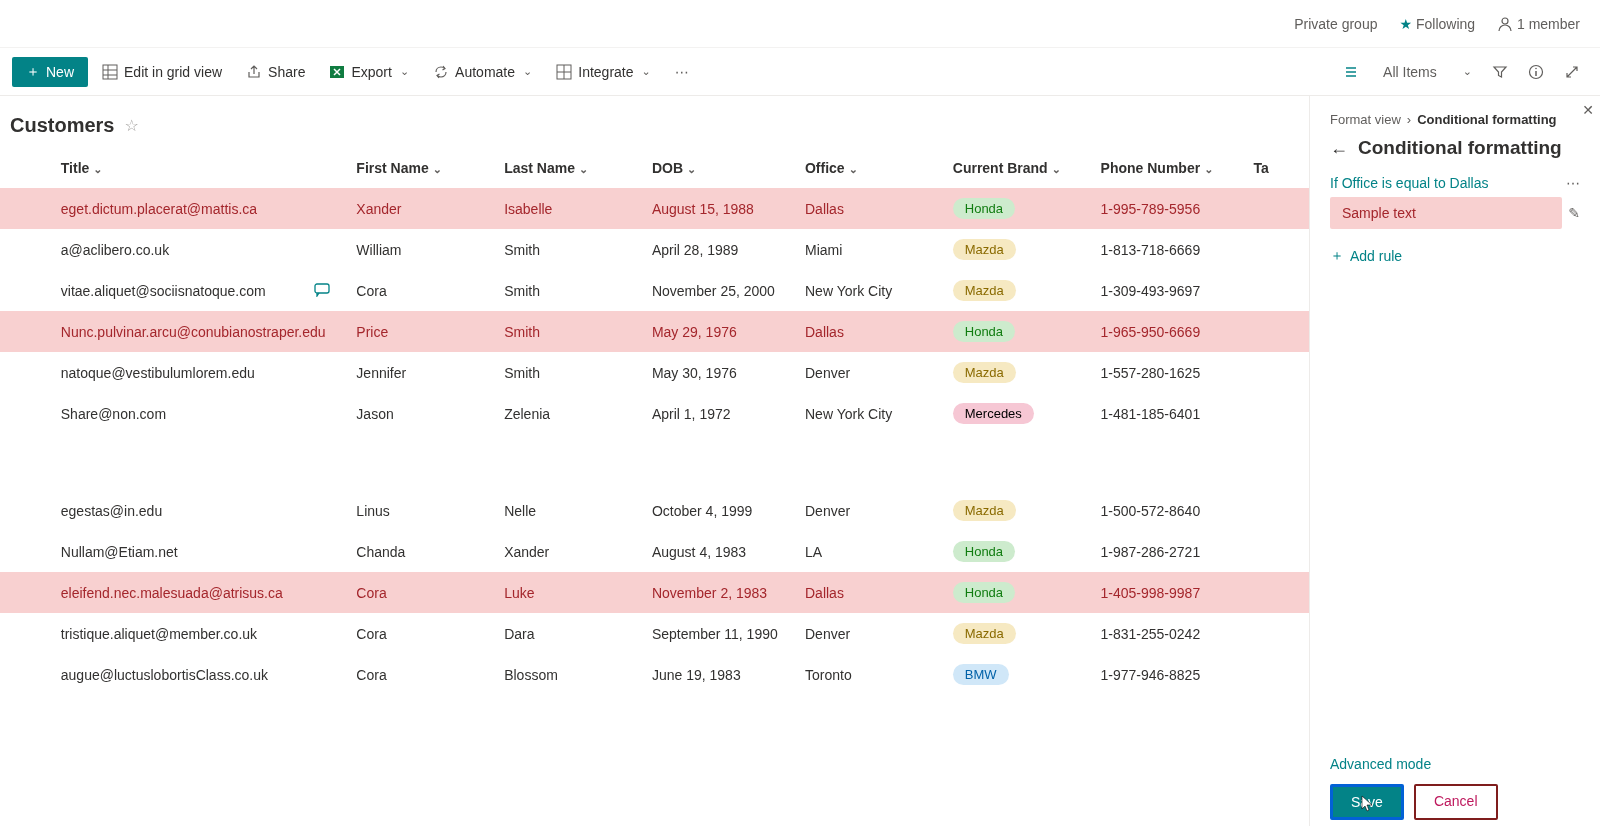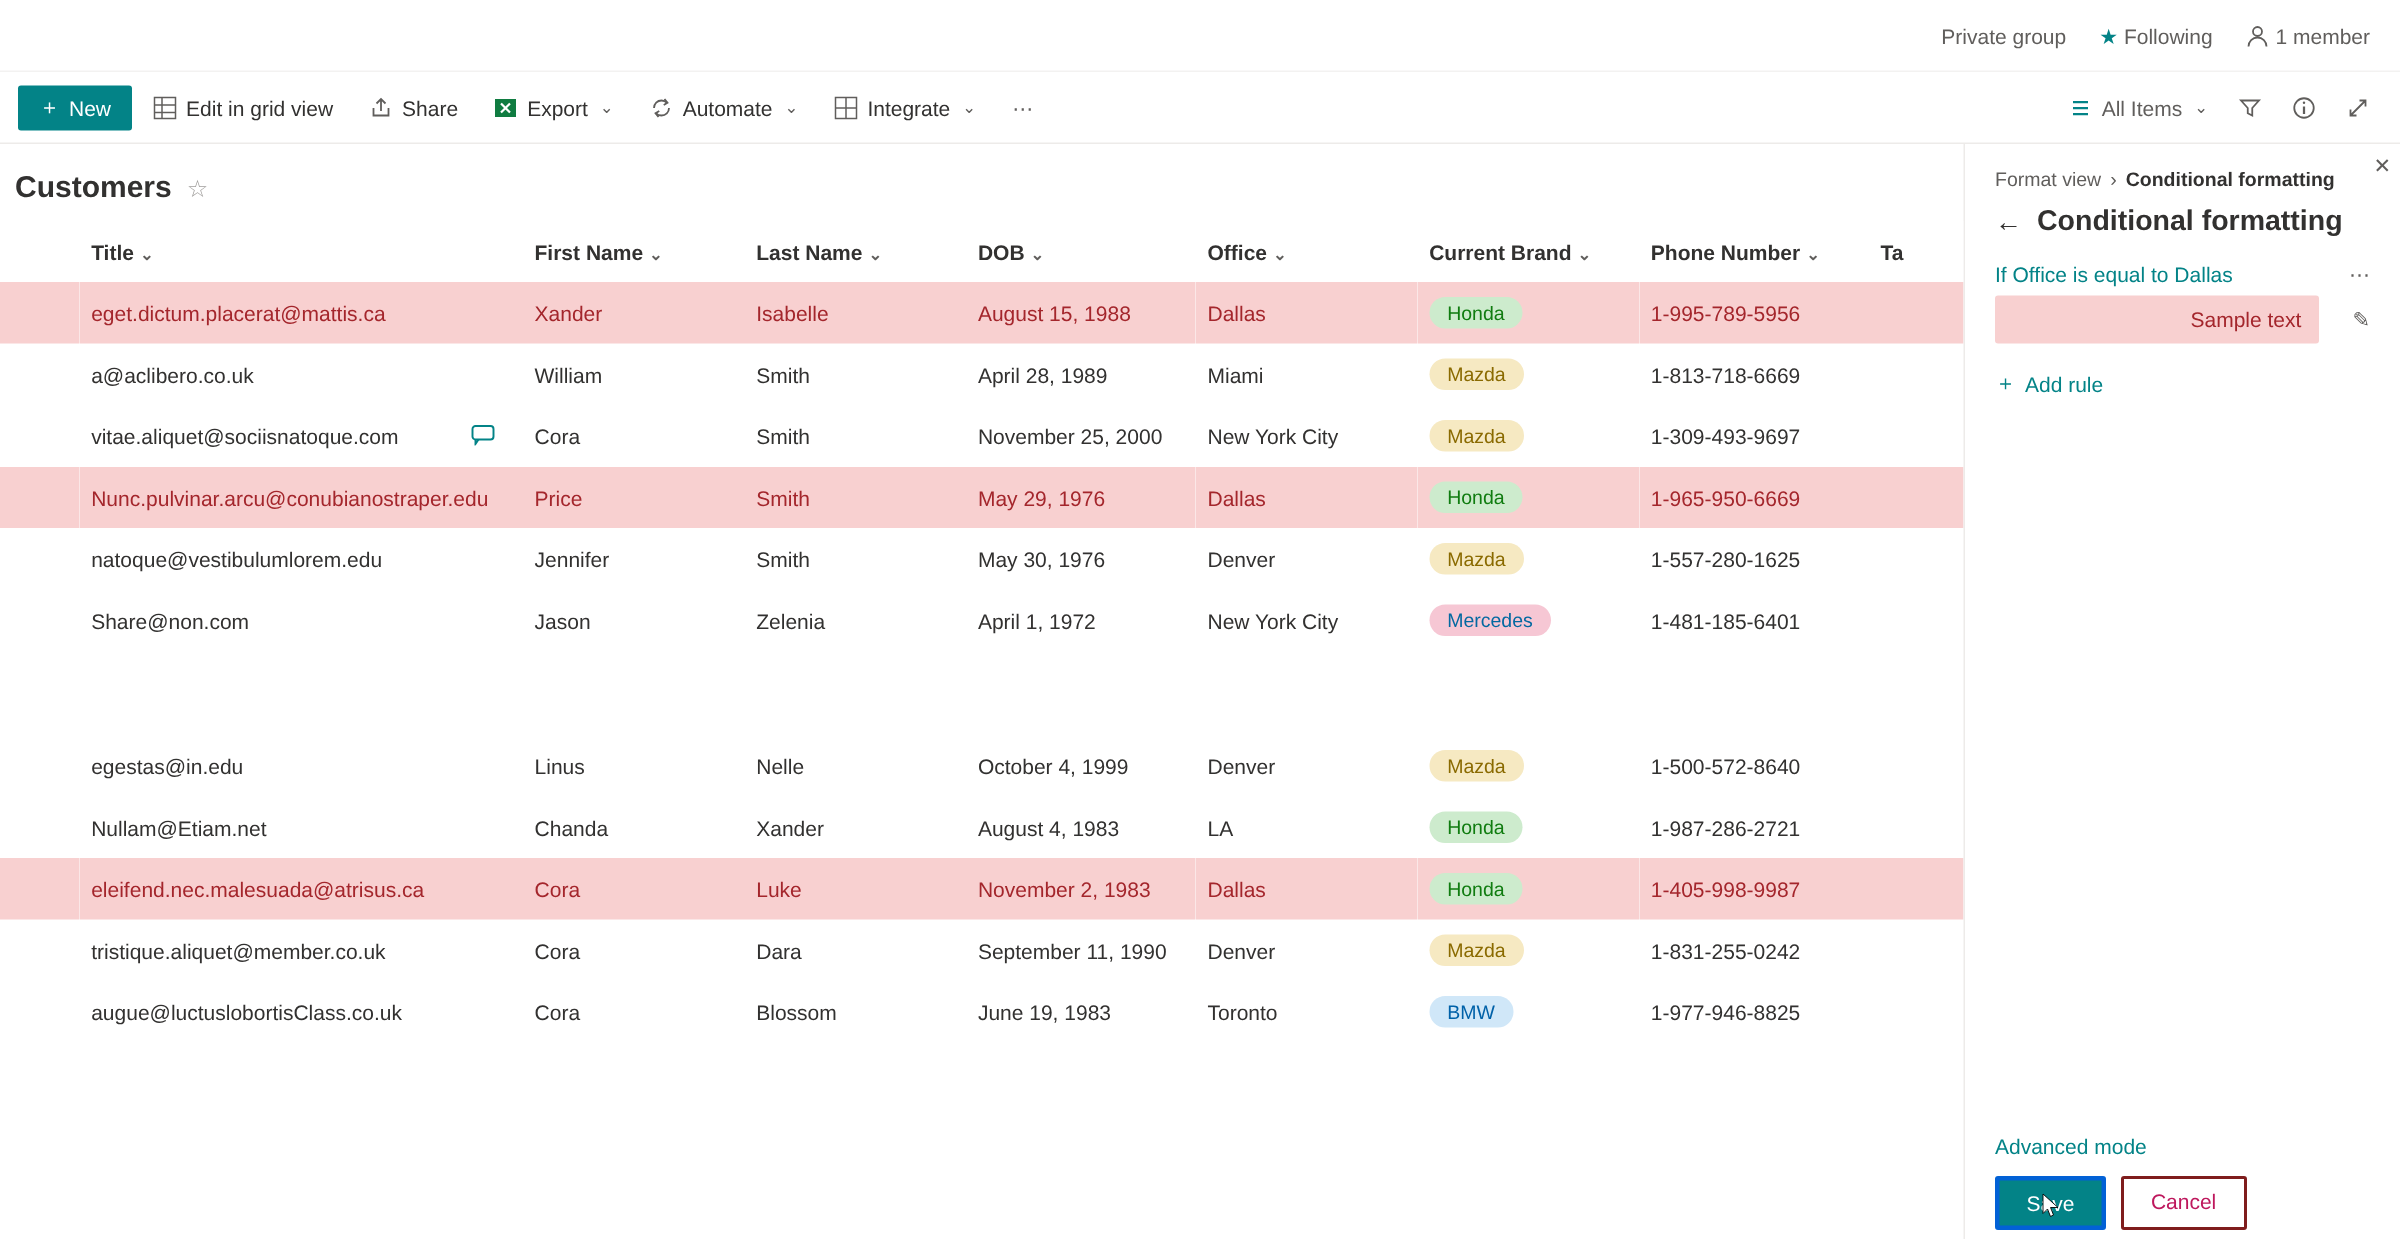--- a/index.html
+++ b/index.html
@@ -8,21 +8,21 @@
 .topbar { height: 48px; display: flex; justify-content: flex-end; align-items: center; padding: 0 20px; gap: 22px; color: #605e5c; font-size: 14px; border-bottom: 1px solid #f3f2f1; }
 .topbar .star { color: #038387; }
 .topbar .person-icon { display:inline-flex; align-items:center; }
 
 .cmdbar { height: 48px; display: flex; align-items: center; padding: 0 12px; gap: 4px; border-bottom: 1px solid #edebe9; }
 .cmdbar .btn-new { background: #038387; color: #fff; padding: 6px 14px; border-radius: 2px; display: flex; align-items: center; gap: 6px; cursor: pointer; }
 .cmdbar .cmd { display: flex; align-items: center; gap: 6px; padding: 6px 10px; color: #323130; cursor: pointer; border-radius: 2px; }
 .cmdbar .ico { width: 16px; height: 16px; display: inline-flex; align-items: center; justify-content: center; }
 .cmdbar .chev { color: #605e5c; font-size: 11px; margin-left: 2px; }
 .cmdbar .spacer { flex: 1; }
-.cmdbar .right-cmd { display: flex; align-items: center; gap: 6px; padding: 6px 8px; cursor: pointer; color: #605e5c; }
+.cmdbar .right-cmd { display: flex; align-items: center; gap: 24px; padding: 6px 8px; cursor: pointer; color: #605e5c; }
 
 .main-wrap { display: flex; height: calc(826px - 96px); }
 .list-area { flex: 1; min-width: 0; position: relative; border-right: 1px solid #edebe9; }
 .list-scroll { overflow-y: auto; overflow-x: hidden; height: 100%; padding-bottom: 10px; }
 .list-title { display: flex; align-items: center; gap: 10px; padding: 18px 10px 10px 10px; }
 .list-title h1 { font-size: 20px; font-weight: 600; color: #323130; }
 .list-title .star-out { color: #a19f9d; font-size: 16px; }
 
 table { width: 100%; border-collapse: collapse; table-layout: fixed; }
 th { text-align: left; font-weight: 600; font-size: 14px; color: #323130; padding: 12px 8px; position: sticky; top: 0; background: #fff; }
@@ -30,21 +30,21 @@
 td { padding: 10px 8px; font-size: 14px; color: #323130; vertical-align: middle; white-space: nowrap; overflow: hidden; text-overflow: ellipsis; }
 tr { height: 41px; }
 tr.hi td { color: #a4262c; }
 tr.hi { background: #f8d0d0; }
 tr.hi td:first-child { color: #323130; }
 tr.gap td { height: 56px; }
 
 .pill { display: inline-block; padding: 3px 12px; border-radius: 14px; font-size: 13px; }
 .pill.honda { background: #cdebcd; color: #107c10; }
 .pill.mazda { background: #f6e9c2; color: #8a6a00; }
-.pill.mercedes { background: #f6c7d4; color: #0369a1; text-align: center; }
+.pill.mercedes { background: #f6c7d4; color: #000000; text-align: center; }
 .pill.bmw { background: #d0e7f8; color: #0061a8; }
 
 .col-sel { width: 50px; }
 .col-title { width: 280px; padding-left: 14px; }
 .col-fn { width: 140px; }
 .col-ln { width: 140px; }
 .col-dob { width: 145px; }
 .col-off { width: 140px; }
 .col-brand { width: 140px; }
 .col-phone { width: 145px; }
@@ -54,21 +54,21 @@
 
 .panel { width: 290px; display: flex; flex-direction: column; padding: 16px 20px 0 20px; position: relative; }
 .panel .close-x { position: absolute; top: 6px; right: 6px; color: #605e5c; cursor: pointer; font-size: 14px; }
 .breadcrumb { font-size: 13px; color: #605e5c; display: flex; gap: 6px; align-items: center; }
 .breadcrumb .cur { color: #323130; font-weight: 600; }
 .panel-title { display: flex; align-items: center; gap: 10px; margin: 10px 0 16px 0; }
 .panel-title .back { cursor: pointer; color: #323130; font-size: 18px; }
 .panel-title h2 { font-size: 19px; font-weight: 600; color: #323130; }
 .rule-header { display: flex; justify-content: space-between; align-items: center; color: #038387; font-size: 14px; margin-bottom: 6px; }
 .rule-header .dots { color: #605e5c; cursor: pointer; }
-.sample-row { display: flex; align-items: center; gap: 22px; margin-bottom: 18px; text-align: right; }
+.sample-row { display: flex; align-items: center; gap: 6px; margin-bottom: 18px; }
 .sample-box { background: #f8d0d0; color: #a4262c; padding: 8px 12px; border-radius: 2px; flex: 1; font-size: 14px; }
 .edit-ico { color: #605e5c; cursor: pointer; font-size: 14px; }
 .add-rule { color: #038387; display: flex; align-items: center; gap: 6px; cursor: pointer; font-size: 14px; }
 .panel-footer { margin-top: auto; padding: 12px 0 6px 0; }
 .adv-link { color: #038387; font-size: 14px; cursor: pointer; display: block; margin-bottom: 12px; }
 .btn-row { display: flex; gap: 10px; }
 .btn { padding: 7px 18px; border-radius: 2px; font-size: 14px; cursor: pointer; }
 .btn.primary { background: #038387; color: #fff; border: 3px solid #0261d6; position: relative; }
 .btn.secondary { background: #fff; color: #be185d; border: 2px solid #7f1d1d; }
 .cursor { position: absolute; width: 14px; height: 18px; pointer-events: none; }

